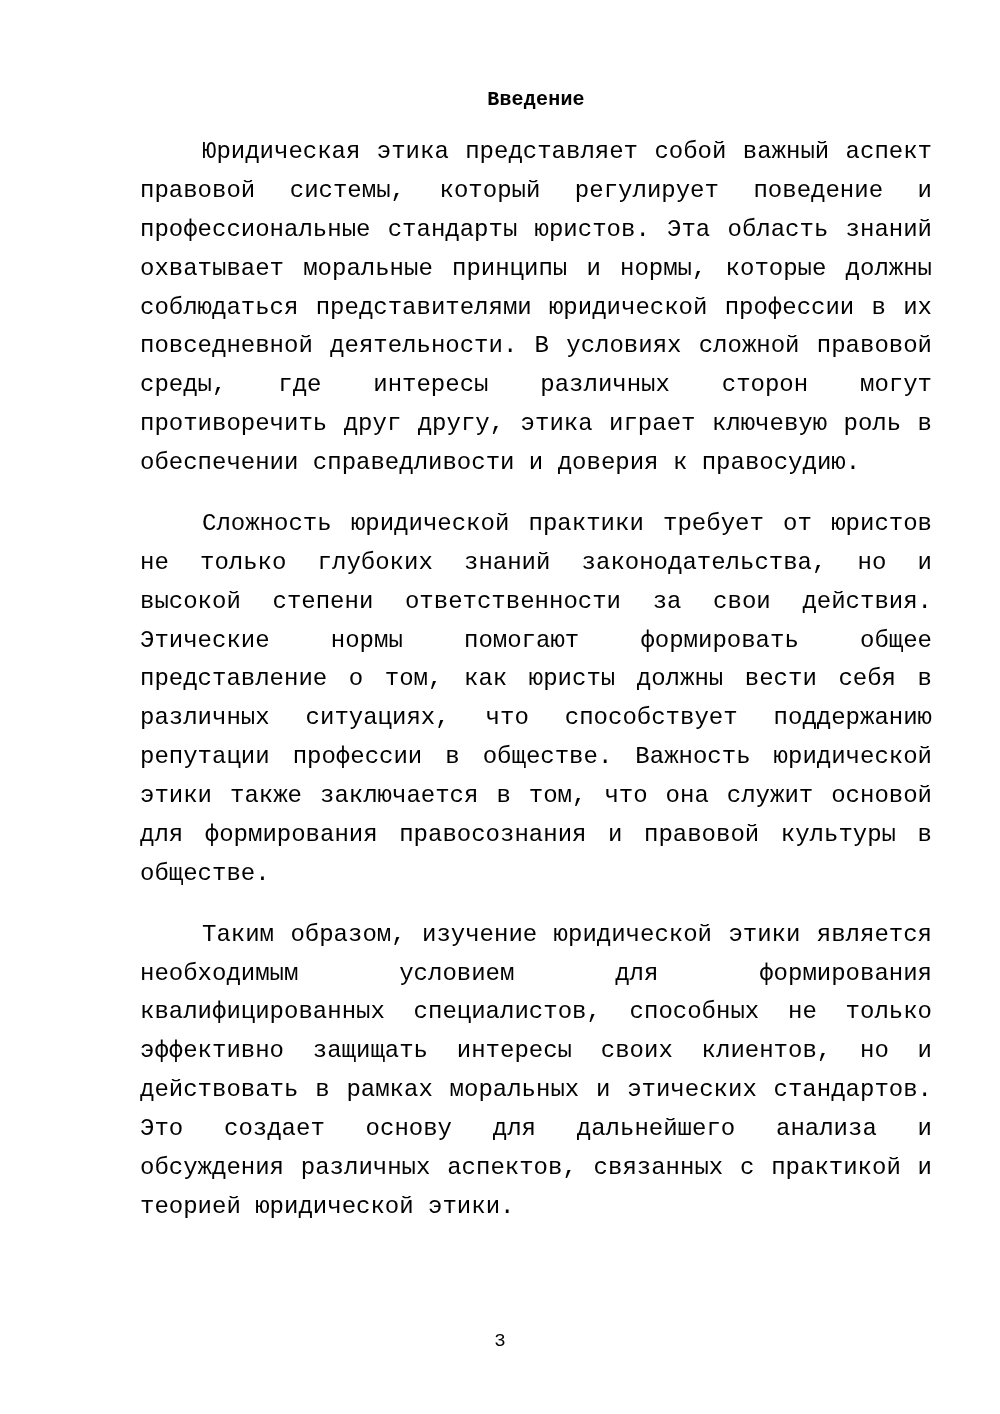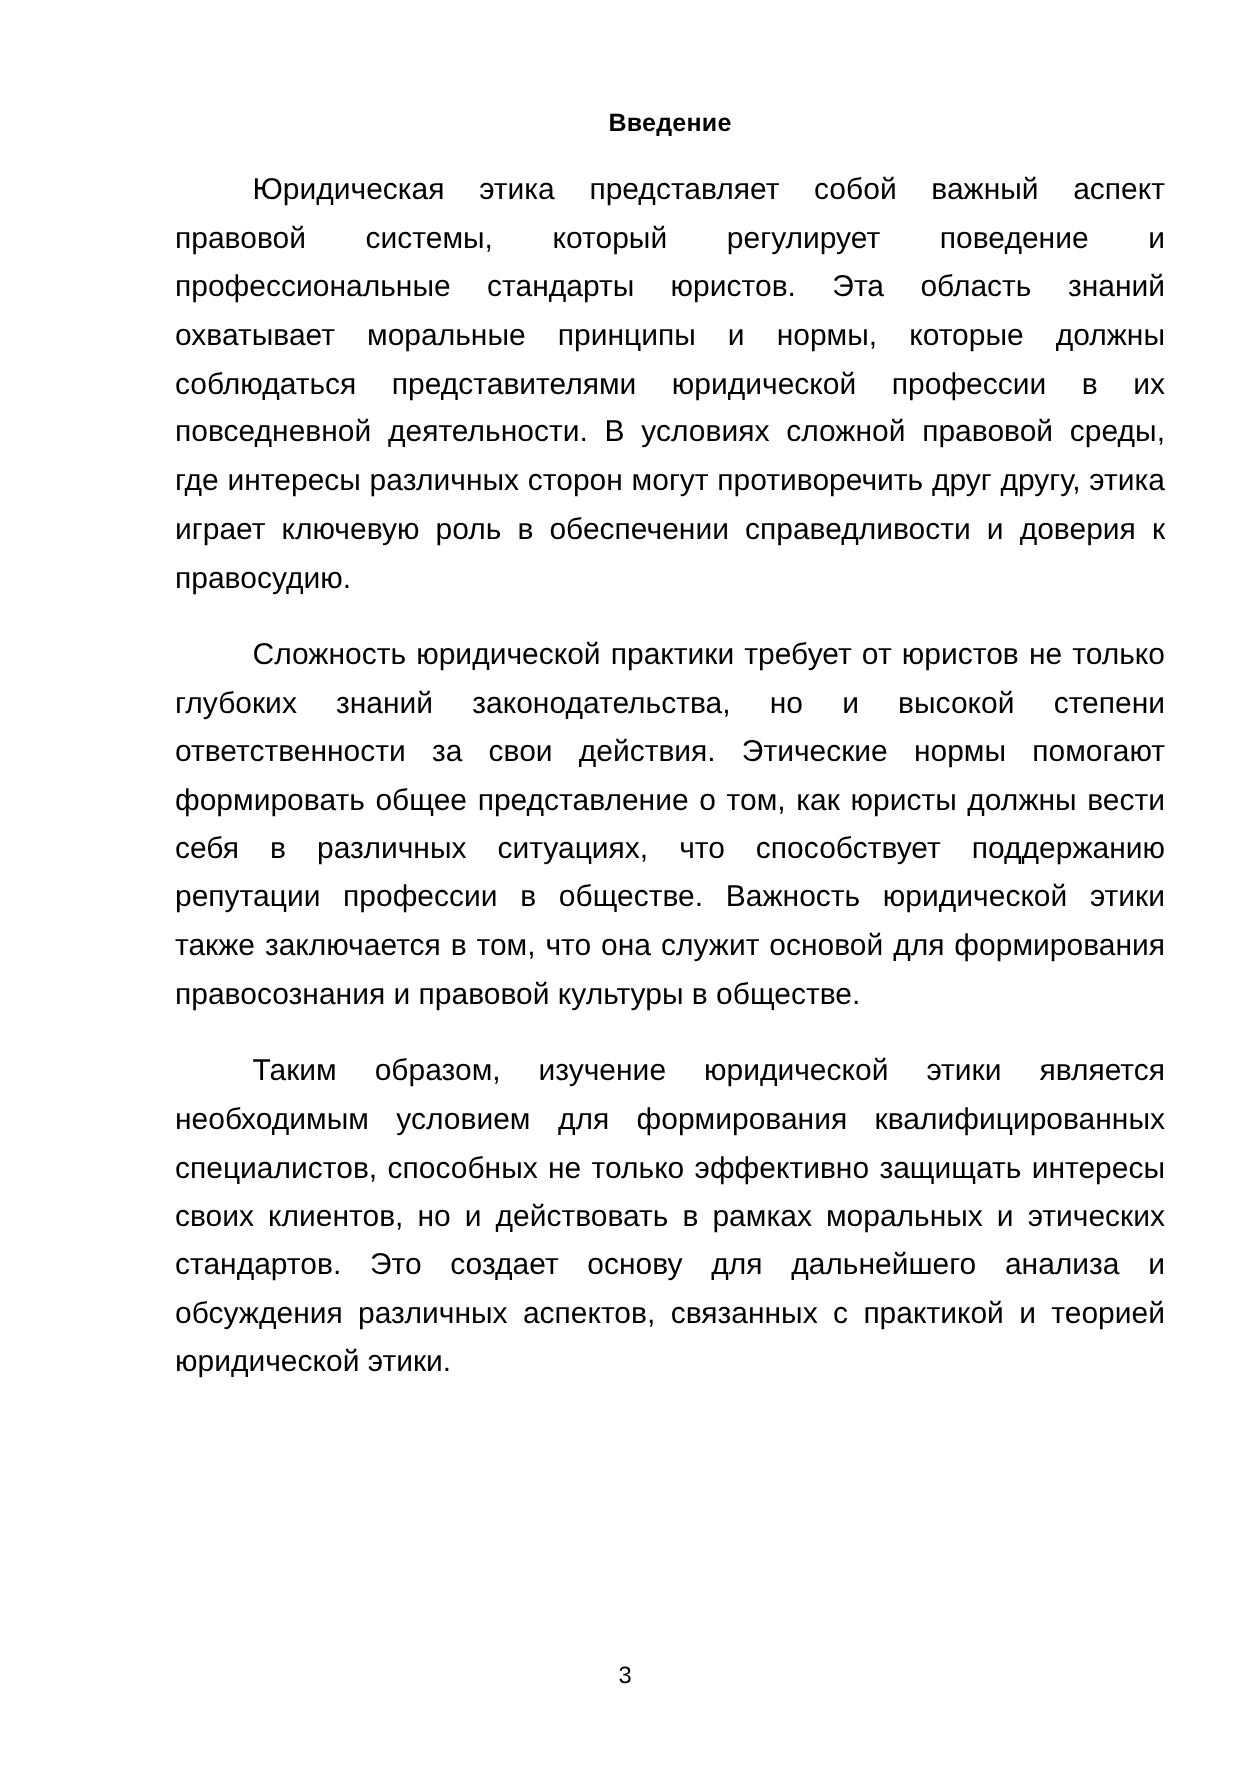--- a/index.html
+++ b/index.html
@@ -6,21 +6,21 @@
     margin: 0;
     padding: 0;
     background: #ffffff;
   }
   .page {
     position: relative;
     width: 1000px;
     height: 1414px;
     background: #ffffff;
     box-sizing: border-box;
-    font-family: Liberation Sans, sans-serif;
+    font-family: Liberation Mono, monospace;
     color: #000000;
     overflow: hidden;
   }
   .content {
     position: absolute;
     left: 140px;
     top: 88px;
     width: 792px;
   }
   .doc-title {

